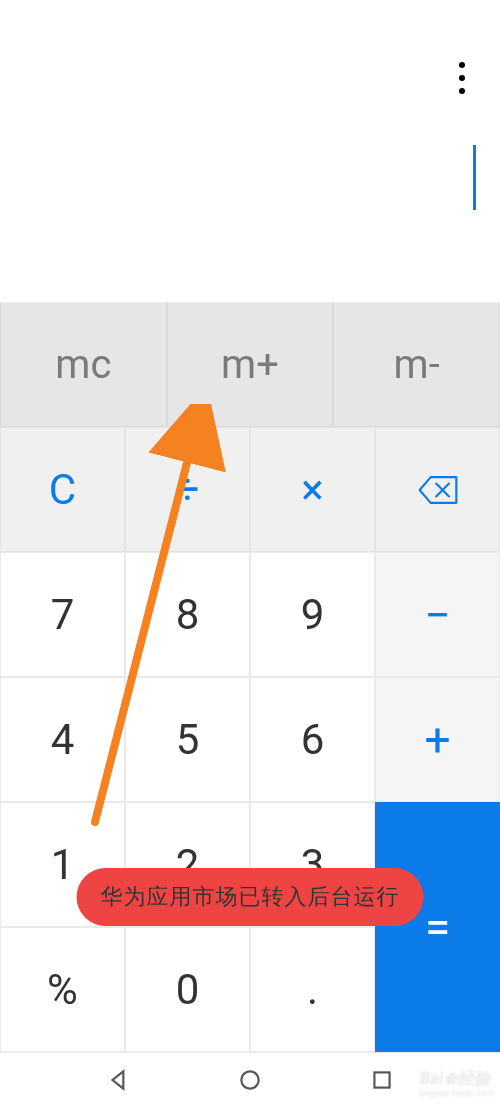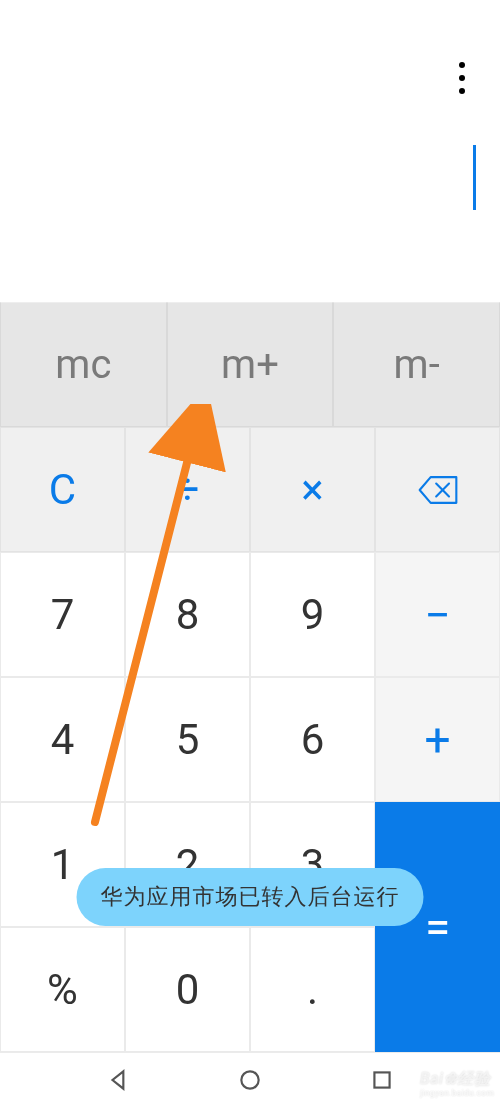--- a/index.html
+++ b/index.html
@@ -140,21 +140,21 @@
     stroke: #555;
     fill: none;
     stroke-width: 2;
   }
   
   .toast {
     position: absolute;
     bottom: 185px;
     left: 50%;
     transform: translateX(-50%);
-    background: #7dd3fc;
+    background: #ef4444;
     color: #333;
     padding: 14px 24px;
     border-radius: 40px;
     font-size: 22px;
     white-space: nowrap;
     font-weight: 300;
     letter-spacing: 1px;
   }
   
   .arrow-annot {

